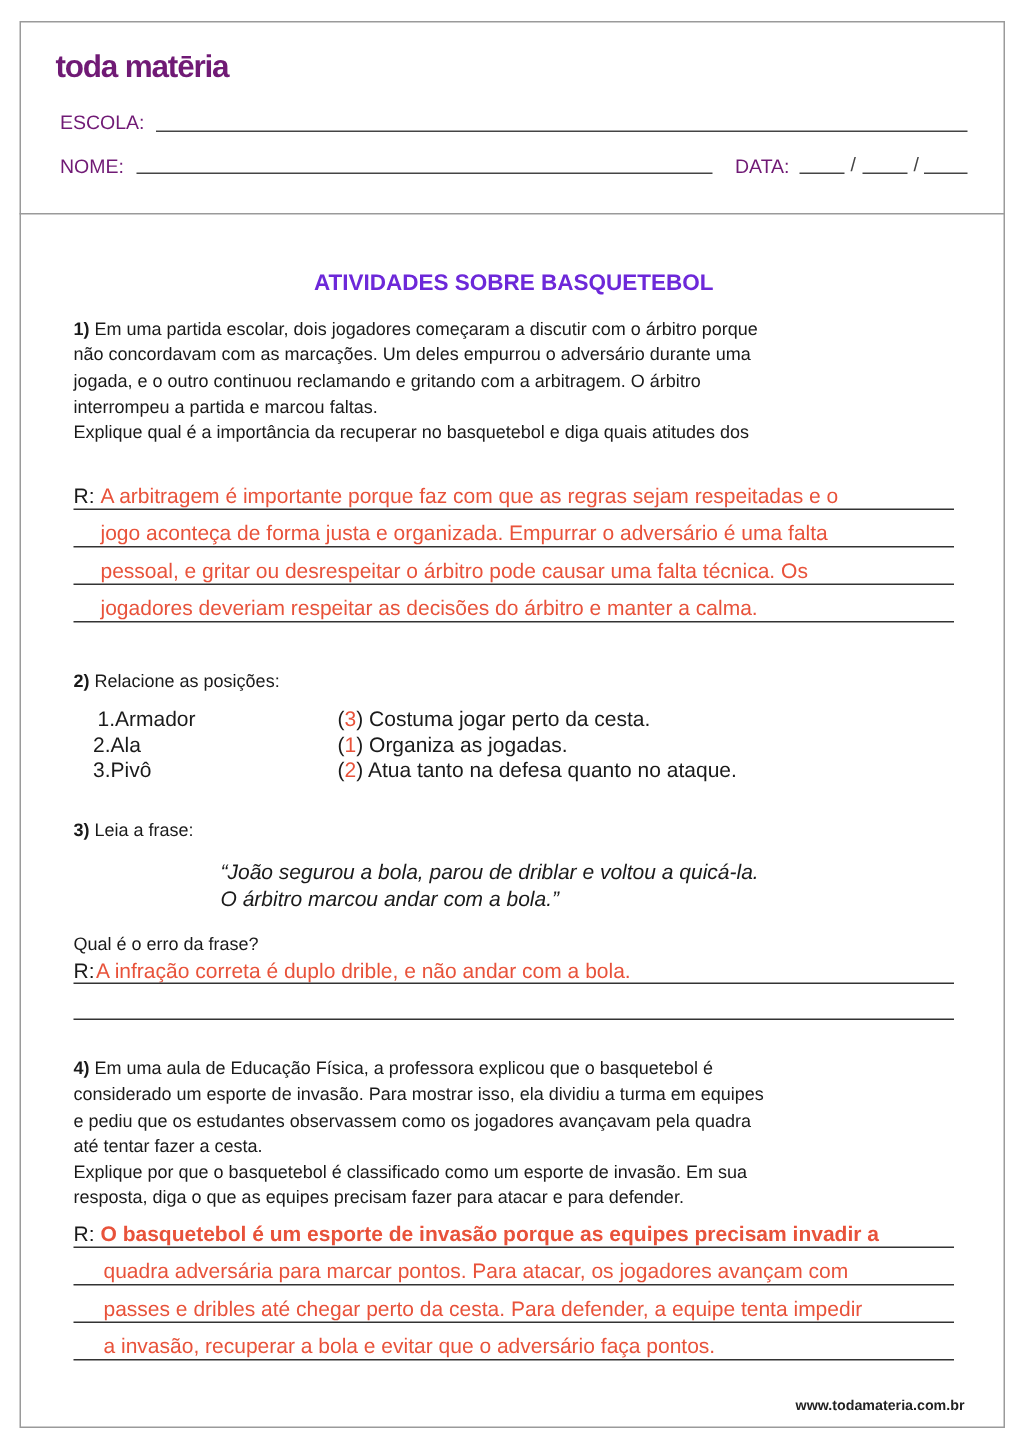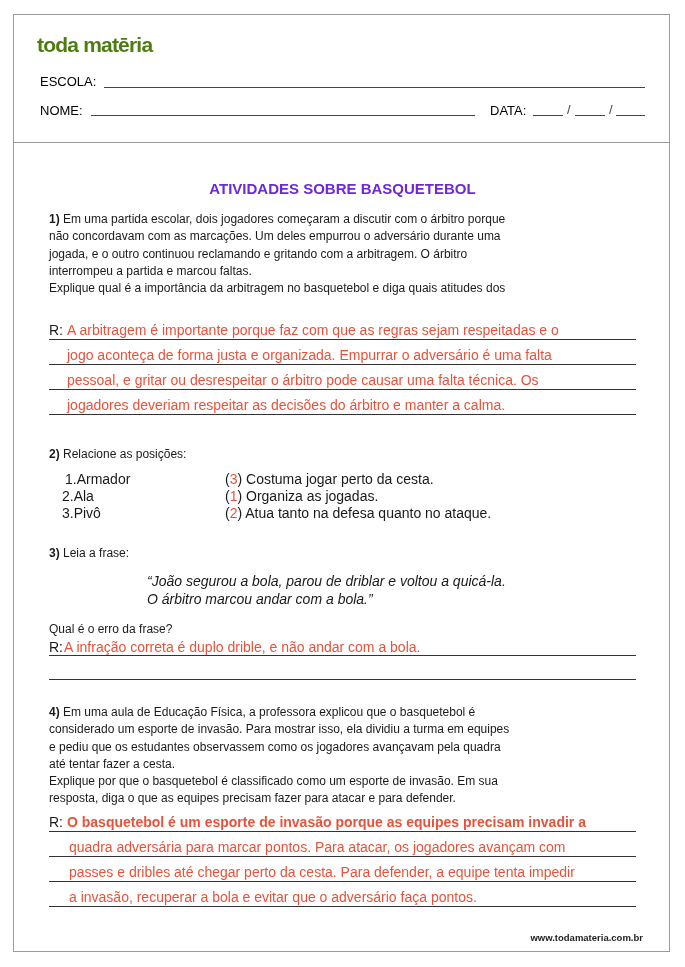--- a/index.html
+++ b/index.html
@@ -3,22 +3,22 @@
 <meta charset="utf-8">
 <style>
   html, body { margin:0; padding:0; background:#ffffff; }
   body { width:685px; height:967px; position:relative; overflow:hidden;
          font-family:"Liberation Sans", sans-serif; color:#1a1a1a; }
   .frame { position:absolute; left:13px; top:14px; width:657px; height:938px;
            border:1.5px solid #9a9a9a; box-sizing:border-box; }
   .header-divider { position:absolute; left:13px; top:142px; width:657px; height:0;
            border-top:1.5px solid #9a9a9a; }
   .logo { position:absolute; left:37px; top:33px; font-size:21px; font-weight:bold;
-          letter-spacing:-0.8px; color:#4d7c0f; }
-  .field-label { position:absolute; font-size:13px; color:#000000; }
+          letter-spacing:-0.8px; color:#701a75; }
+  .field-label { position:absolute; font-size:13px; color:#701a75; }
   .field-line { position:absolute; height:0; border-top:1px solid #444; }
   .slash { position:absolute; font-size:13px; color:#444; }
 
   .title { position:absolute; left:0; width:685px; top:180px; text-align:center;
            font-size:15px; font-weight:bold; color:#6d28d9; }
   .para { position:absolute; left:49px; width:600px; font-size:12px; line-height:17.3px; color:#1a1a1a; }
   .para b { font-weight:bold; }
   .ans-line { position:absolute; height:0; border-top:1.5px solid #333; }
   .ans-text { position:absolute; font-size:14px; color:#e8523a; white-space:nowrap; }
   .rlabel { position:absolute; font-size:14px; color:#1a1a1a; }
@@ -50,21 +50,21 @@
 <div class="field-line" style="left:616px;top:115px;width:29px;"></div>
 
 <div class="title">ATIVIDADES SOBRE BASQUETEBOL</div>
 
 <div class="para" style="top:211px;">
   <b>1)</b>
   <span>Em uma partida escolar, dois jogadores começaram a discutir com o árbitro porque</span><br>
   <span>não concordavam com as marcações. Um deles empurrou o adversário durante uma</span><br>
   <span>jogada, e o outro continuou reclamando e gritando com a arbitragem. O árbitro</span><br>
   <span>interrompeu a partida e marcou faltas.</span><br>
-  <span>Explique qual é a importância da arbitragem no basquetebol e diga quais atitudes dos</span><br>
+  <span>Explique qual é a importância da recuperar no basquetebol e diga quais atitudes dos</span><br>
 </div>
 
 <div class="rlabel" style="left:49px;top:322px;">R:</div>
 <div class="ans-text" style="left:67px;top:322px;">A arbitragem é importante porque faz com que as regras sejam respeitadas e o</div>
 <div class="ans-line" style="left:49px;top:339px;width:587px;"></div>
 <div class="ans-text" style="left:67px;top:347px;">jogo aconteça de forma justa e organizada. Empurrar o adversário é uma falta</div>
 <div class="ans-line" style="left:49px;top:364px;width:587px;"></div>
 <div class="ans-text" style="left:67px;top:372px;">pessoal, e gritar ou desrespeitar o árbitro pode causar uma falta técnica. Os</div>
 <div class="ans-line" style="left:49px;top:389px;width:587px;"></div>
 <div class="ans-text" style="left:67px;top:397px;">jogadores deveriam respeitar as decisões do árbitro e manter a calma.</div>

